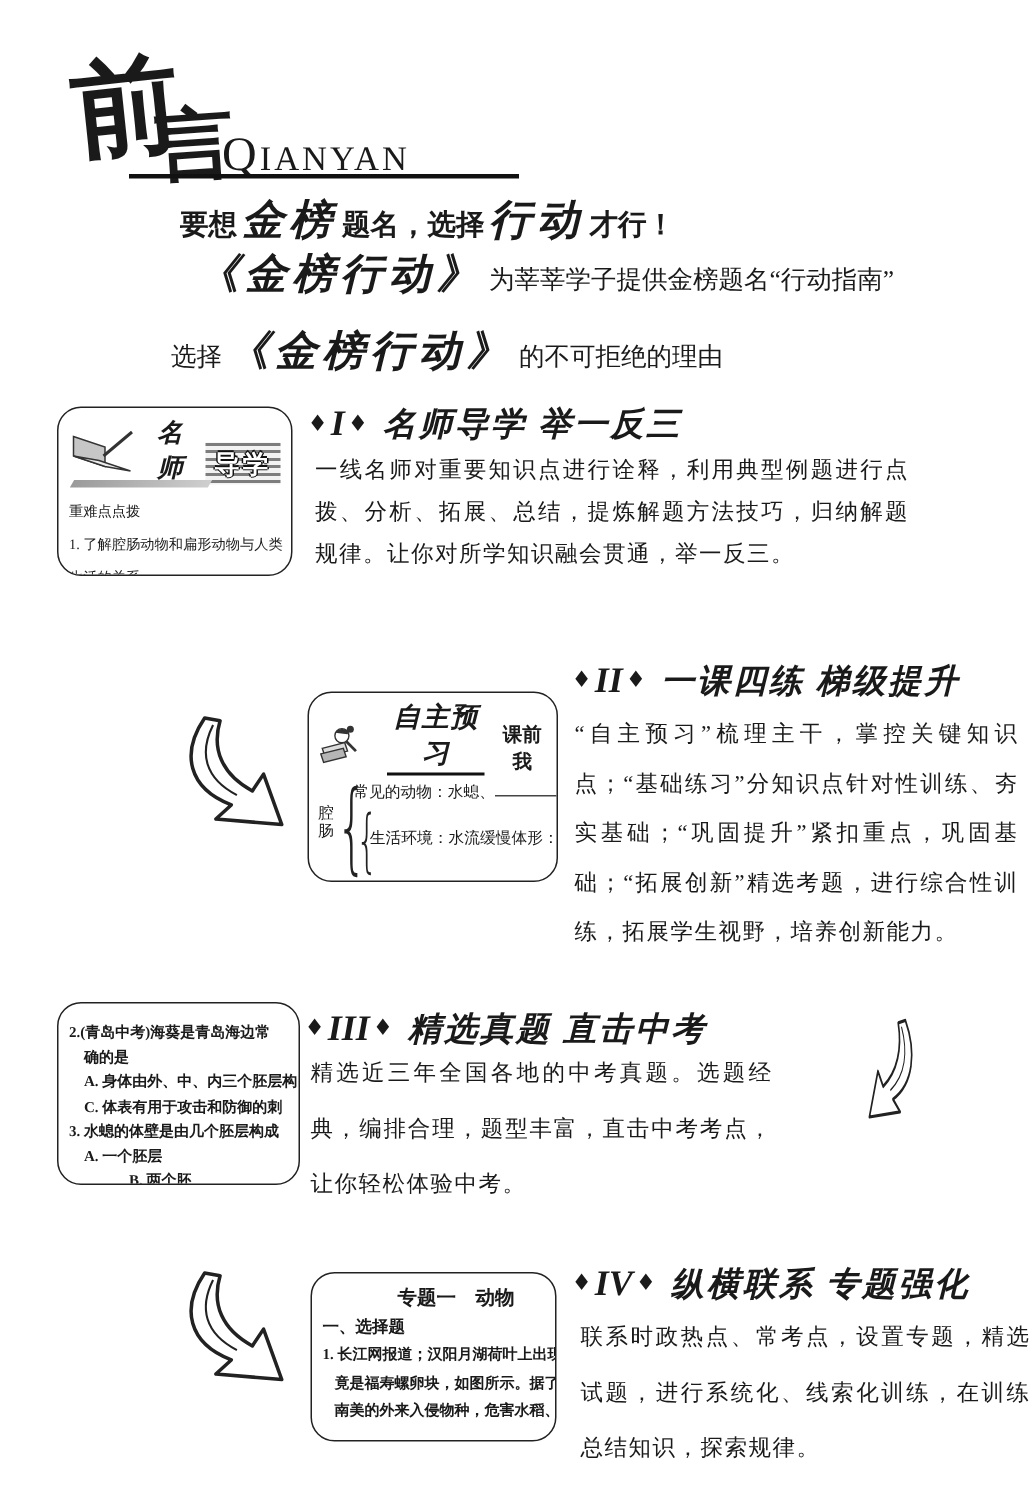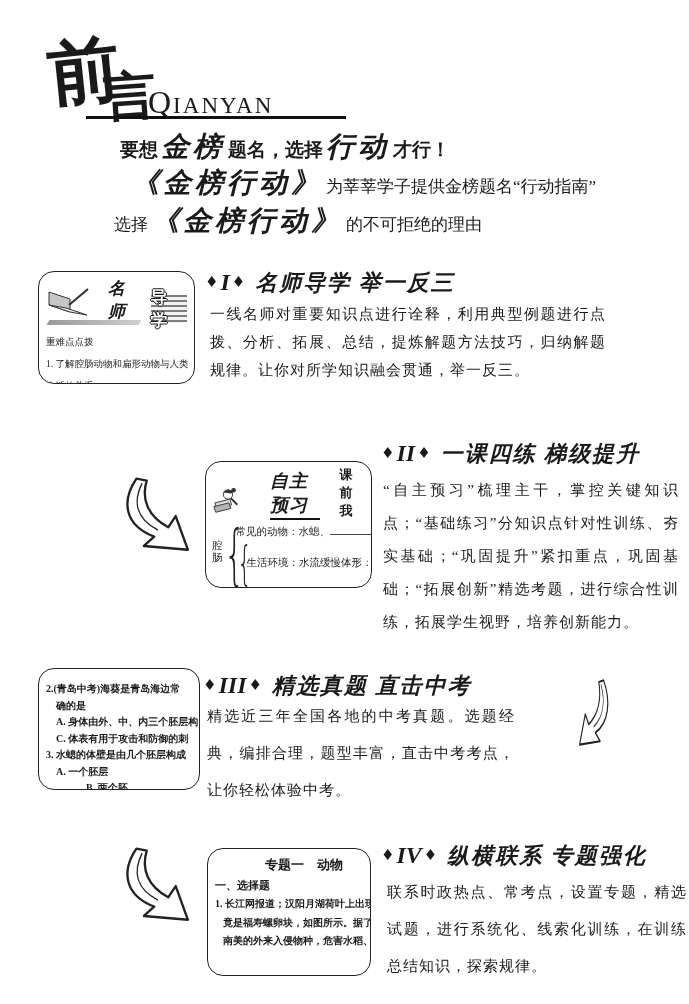--- a/index.html
+++ b/index.html
@@ -16,43 +16,43 @@
   .t-pinyin .rest{font-size:23px;}
   .t-rule{position:absolute;left:86px;top:116px;width:260px;height:3px;background:#111;}
 
   
   .slog{position:absolute;white-space:nowrap;}
   .kai{font-size:19px;font-weight:600;}
   .big{font-size:28px;font-weight:900;letter-spacing:4px;font-style:italic;padding:0 3px;}
   .reg{font-size:17px;}
   #slog1{left:120px;top:128px;}
   #slog2{left:128px;top:164px;}
-  #slog3{left:114px;top:202px;text-align:center;}
+  #slog3{left:114px;top:215px;text-align:center;}
 
   
   .heading{position:absolute;white-space:nowrap;}
   .dia{font-family:"DejaVu Sans",sans-serif;font-size:15px;vertical-align:3px;}
   .num{font-family:"Liberation Serif",serif;font-style:italic;font-weight:bold;
        font-size:24px;margin:0 2px;}
   .htitle{font-size:22px;font-weight:900;font-style:italic;margin-left:10px;letter-spacing:2px;}
   .para{position:absolute;font-size:15px;text-align:justify;letter-spacing:1px;}
   #h1{left:205px;top:268px;} #p1{left:210px;top:300px;width:396px;line-height:28px;}
   #h2{left:381px;top:439px;} #p2{left:383px;top:474px;width:296px;line-height:33px;}
   #h3{left:203px;top:671px;} #p3{left:207px;top:698px;width:308px;line-height:37px;}
   #h4{left:381px;top:841px;} #p4{left:387px;top:874px;width:300px;line-height:37px;}
 
   
   .card{position:absolute;background:#fff;border:1.6px solid #222;border-radius:16px;
         overflow:hidden;box-sizing:border-box;}
   #card1{left:38px;top:271px;width:157px;height:113px;padding:5px 7px;}
   #card2{left:205px;top:461px;width:167px;height:127px;padding:4px 6px;}
   #card3{left:38px;top:668px;width:162px;height:122px;padding:12px 7px;}
-  #card4{left:207px;top:848px;width:164px;height:128px;padding:6px 7px;}
-
-  .card-head{display:flex;align-items:flex-end;gap:16px;position:relative;}
+  #card4{left:207px;top:848px;width:164px;height:113px;padding:6px 7px;}
+
+  .card-head{display:flex;align-items:flex-end;gap:4px;position:relative;text-align:center;}
   .shadow-strip{position:absolute;left:2px;bottom:-2px;width:92px;height:5px;
                 background:linear-gradient(90deg,#9a9a9a,#cfcfcf);transform:skewX(-30deg);}
   .brand1{font-size:17px;font-weight:900;font-style:italic;letter-spacing:2px;z-index:1;}
   .badge{width:52px;height:28px;margin-left:auto;display:flex;align-items:center;justify-content:center;
          background:repeating-linear-gradient(180deg,#7d7d7d 0 2px,#f2f2f2 2px 5px);
          font-size:17px;font-weight:900;letter-spacing:2px;color:#fff;
          text-shadow:-1px 0 #111,1px 0 #111,0 -1px #111,0 1px #111;}
   .c1-body{margin-top:8px;font-size:9.5px;line-height:22px;white-space:nowrap;}
 
   .brand2{font-size:18px;font-weight:900;font-style:italic;letter-spacing:1px;

